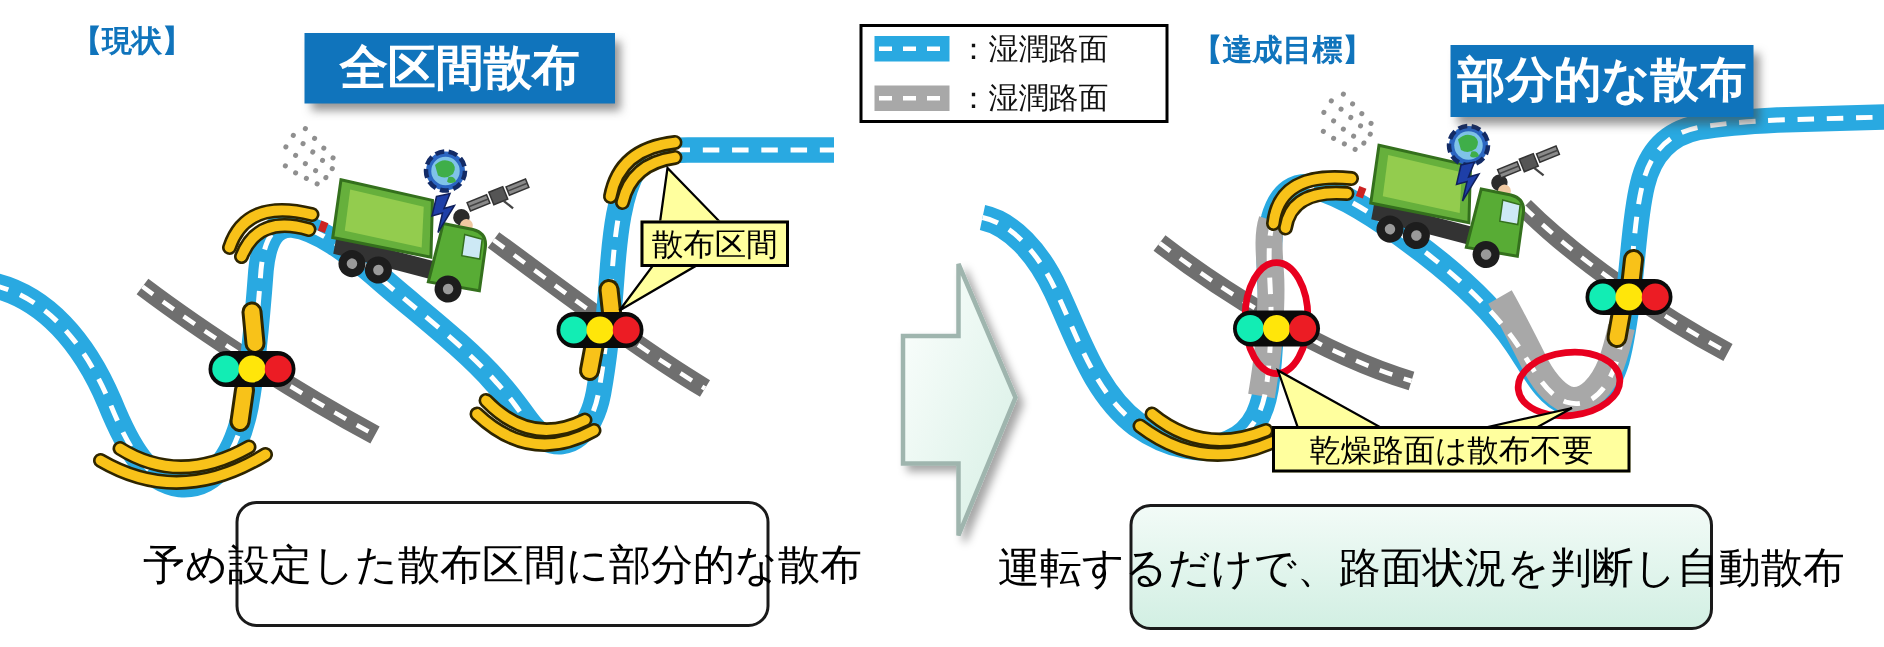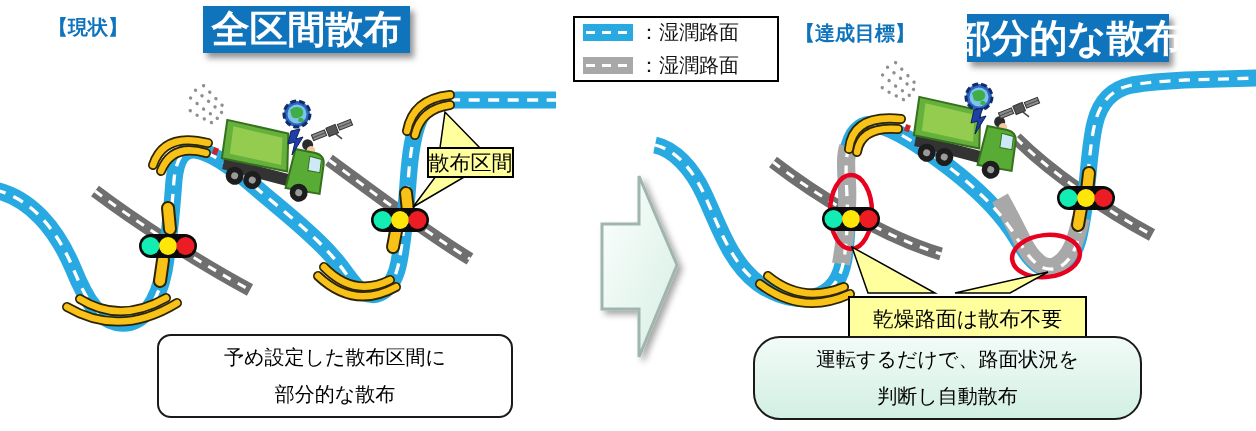--- a/index.html
+++ b/index.html
@@ -1,38 +1,38 @@
 <!DOCTYPE html>
 <html><head>
 <meta charset="utf-8">
 <style>
   html,body{margin:0;padding:0;background:#fff;font-family:"Liberation Sans",sans-serif;}
   .canvas{position:relative;width:1256px;height:431px;background:#fff;overflow:hidden;}
   .canvas svg.diagram{position:absolute;left:0;top:0;z-index:1;}
   .ov{position:absolute;z-index:2;box-sizing:border-box;}
   .hdr{font-weight:bold;color:#1074BC;font-size:20px;white-space:nowrap;}
-  .badge{background:#1074BC;color:#fff;font-weight:bold;font-size:38px;
+  .badge{background:#1074BC;color:#fff;font-weight:bold;font-size:32px;
          display:flex;align-items:center;justify-content:center;white-space:nowrap;
-         box-shadow:4px 5px 6px rgba(60,60,60,.55);}
+         box-shadow:4px 5px 6px rgba(60,60,60,.55);margin-top:16px;}
   .legend{background:#fff;border:2px solid #000;display:flex;flex-direction:column;
           justify-content:center;gap:6px;padding:8px 8px;}
   .legend-row{display:flex;align-items:center;gap:6px;}
   .legend-bar{width:50px;height:17px;position:relative;flex:0 0 auto;}
   .legend-bar .dash{position:absolute;left:3px;right:3px;top:50%;height:3.5px;margin-top:-2px;
       background:repeating-linear-gradient(90deg,#fff 0 9px,rgba(0,0,0,0) 9px 16px);}
   .legend-bar.wet{background:#29A9E1;}
   .legend-bar.dry{background:#A8A8A8;}
   .legend-label{font-size:20px;color:#111;white-space:nowrap;}
   .callout{background:#FFFF9E;border:2px solid #000;display:flex;align-items:center;
            justify-content:center;font-size:21px;color:#000;white-space:nowrap;}
-  .caption{border:2.5px solid #1a1a1a;border-radius:14px;display:flex;flex-direction:column;
-           align-items:center;justify-content:center;font-size:20px;color:#000;line-height:37px;
+  .caption{border:2.5px solid #1a1a1a;border-radius:14px;display:flex;
+           align-items:center;justify-content:center;font-size:28px;color:#000;line-height:37px;
            text-align:center;white-space:nowrap;}
   .caption.white{background:#fff;}
-  .caption.mint{background:linear-gradient(180deg,#F2FBF7 0%,#D2EFE3 100%);border-radius:27px;}
+  .caption.mint{background:linear-gradient(180deg,#F2FBF7 0%,#D2EFE3 100%);}
 </style>
 </head>
 <body>
 
 <div class="canvas">
 
   <svg class="diagram" width="1256" height="431" viewBox="0 0 1256 431">
     <defs>
       <linearGradient id="agrad" x1="0" y1="0" x2="1" y2="1">
         <stop offset="0" stop-color="#FDFFFE"></stop>
@@ -250,22 +250,22 @@
       <span class="legend-bar dry">
           <span class="dash"></span>
         </span>
       <span class="legend-label">：湿潤路面</span>
     </div>
   </div>
 
   <div class="ov hdr" style="left:795px;top:20px;">【達成目標】</div>
   <div class="ov badge" style="left:967px;top:14px;width:202px;height:48px;">部分的な散布</div>
 
-  <div class="ov callout" style="left:427px;top:147px;width:87px;height:31px;">散布区間</div>
-  <div class="ov callout" style="left:848px;top:296px;width:239px;height:45px;">乾燥路面は散布不要</div>
+  <div class="ov callout" style="left:427px;top:147px;width:99px;height:31px;">散布区間</div>
+  <div class="ov callout" style="left:848px;top:284px;width:239px;height:31px;">乾燥路面は散布不要</div>
 
   <div class="ov caption white" style="left:157px;top:334px;width:356px;height:84px;">
     <div>予め設定した散布区間に</div>
     <div>部分的な散布</div>
   </div>
   <div class="ov caption mint" style="left:753px;top:336px;width:389px;height:84px;">
     <div>運転するだけで、路面状況を</div>
     <div>判断し自動散布</div>
   </div>
 

